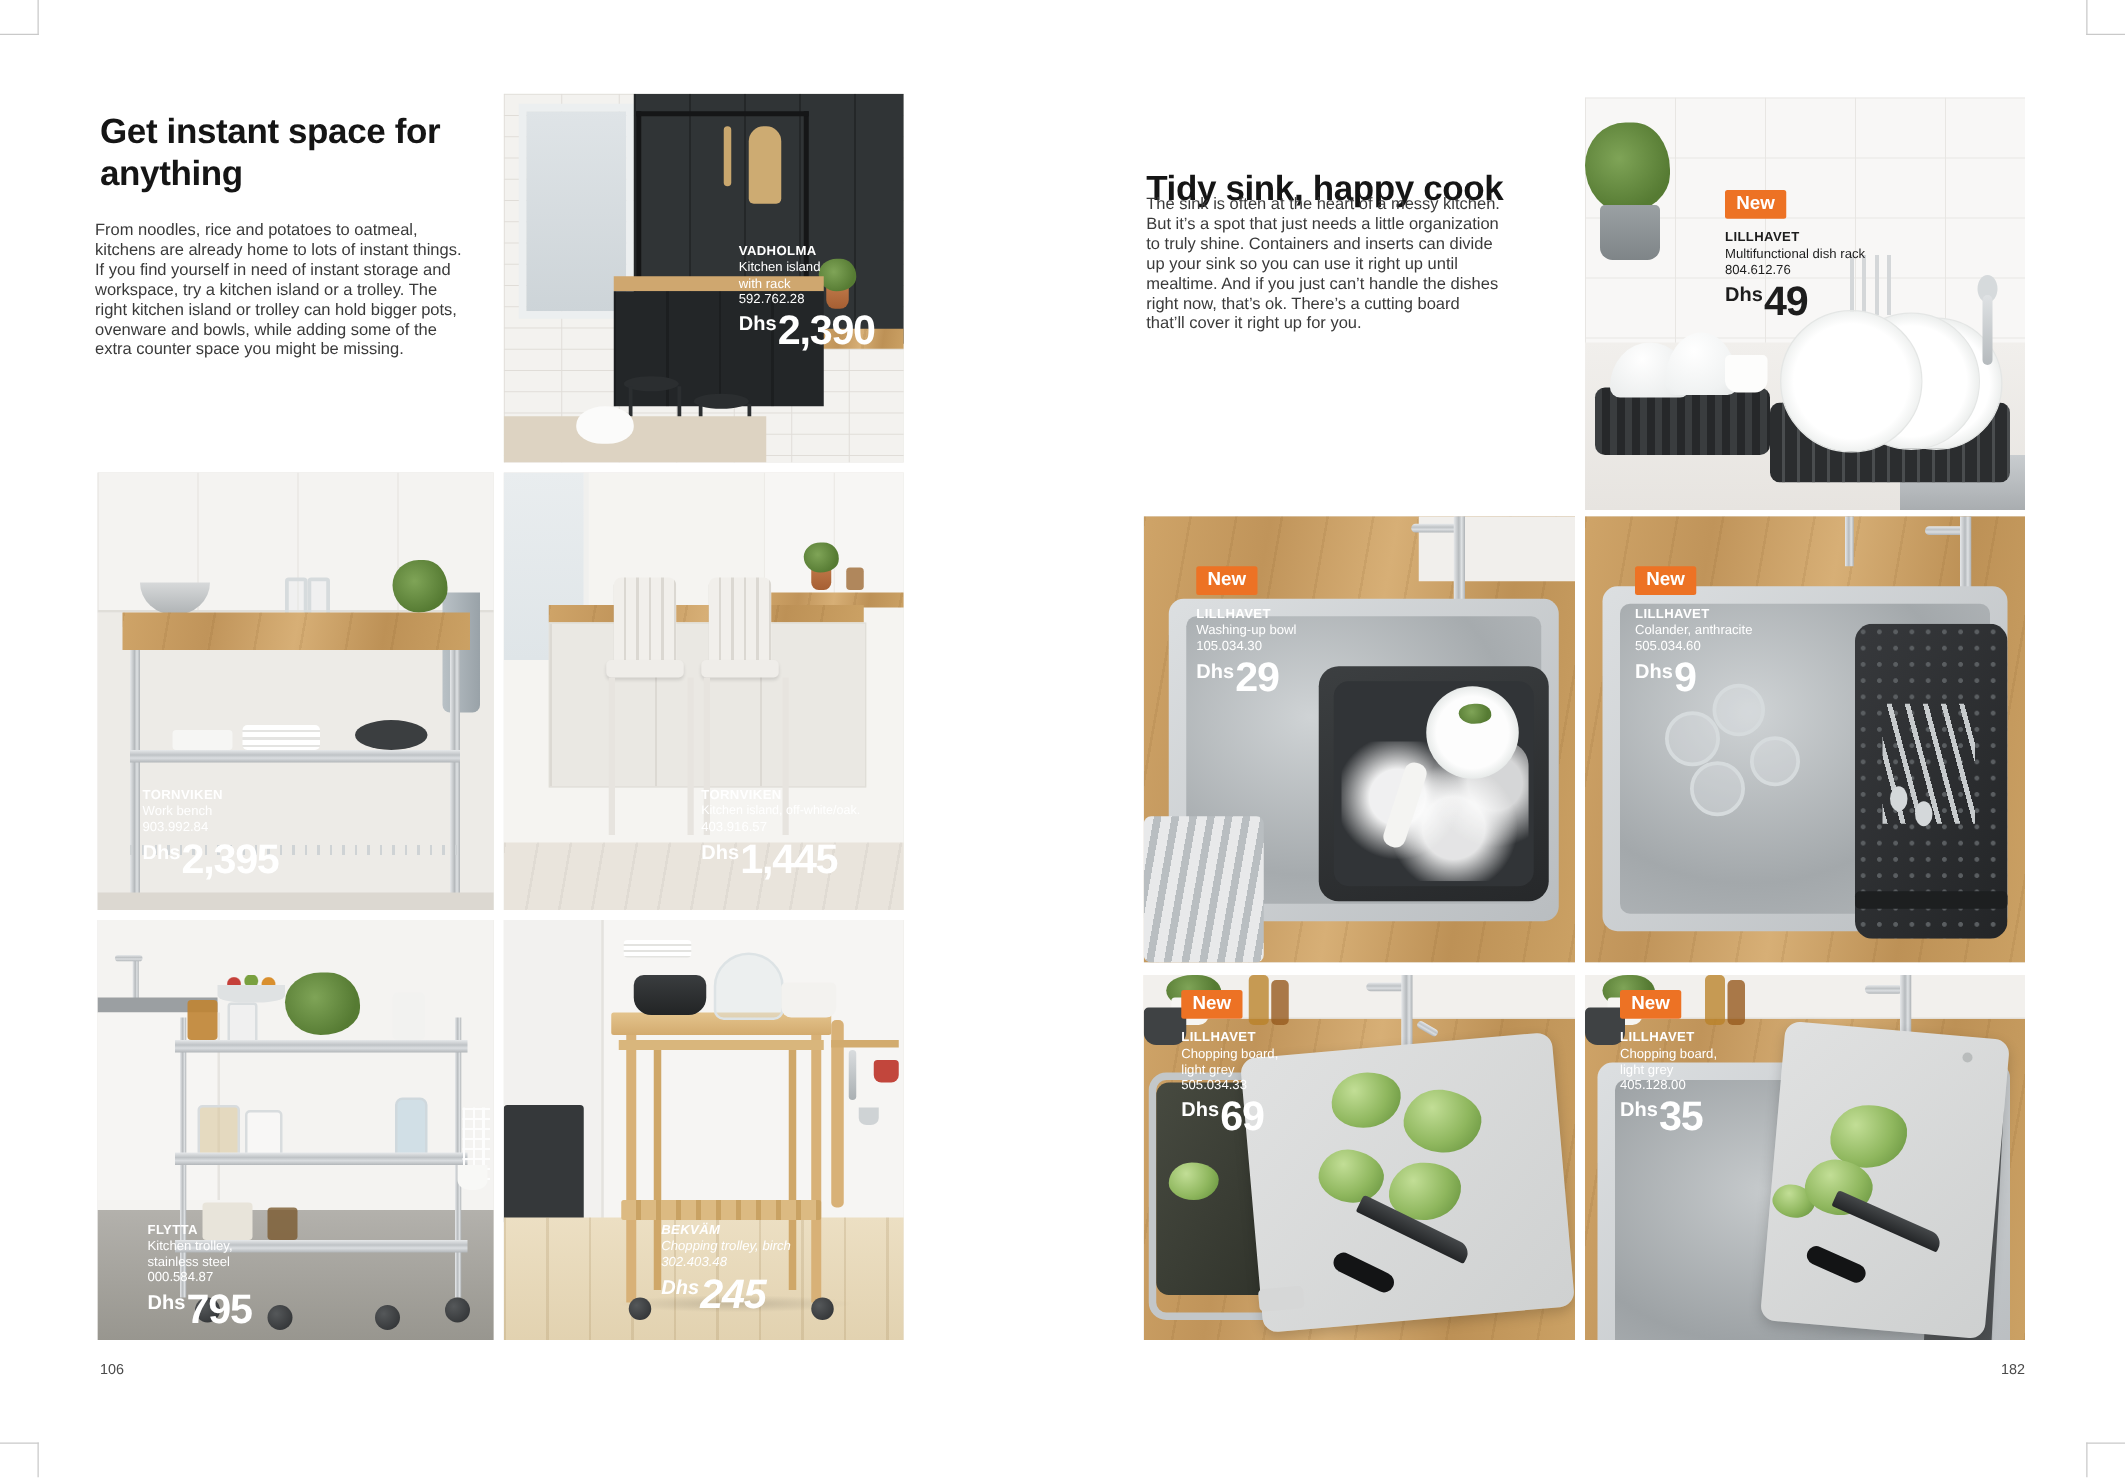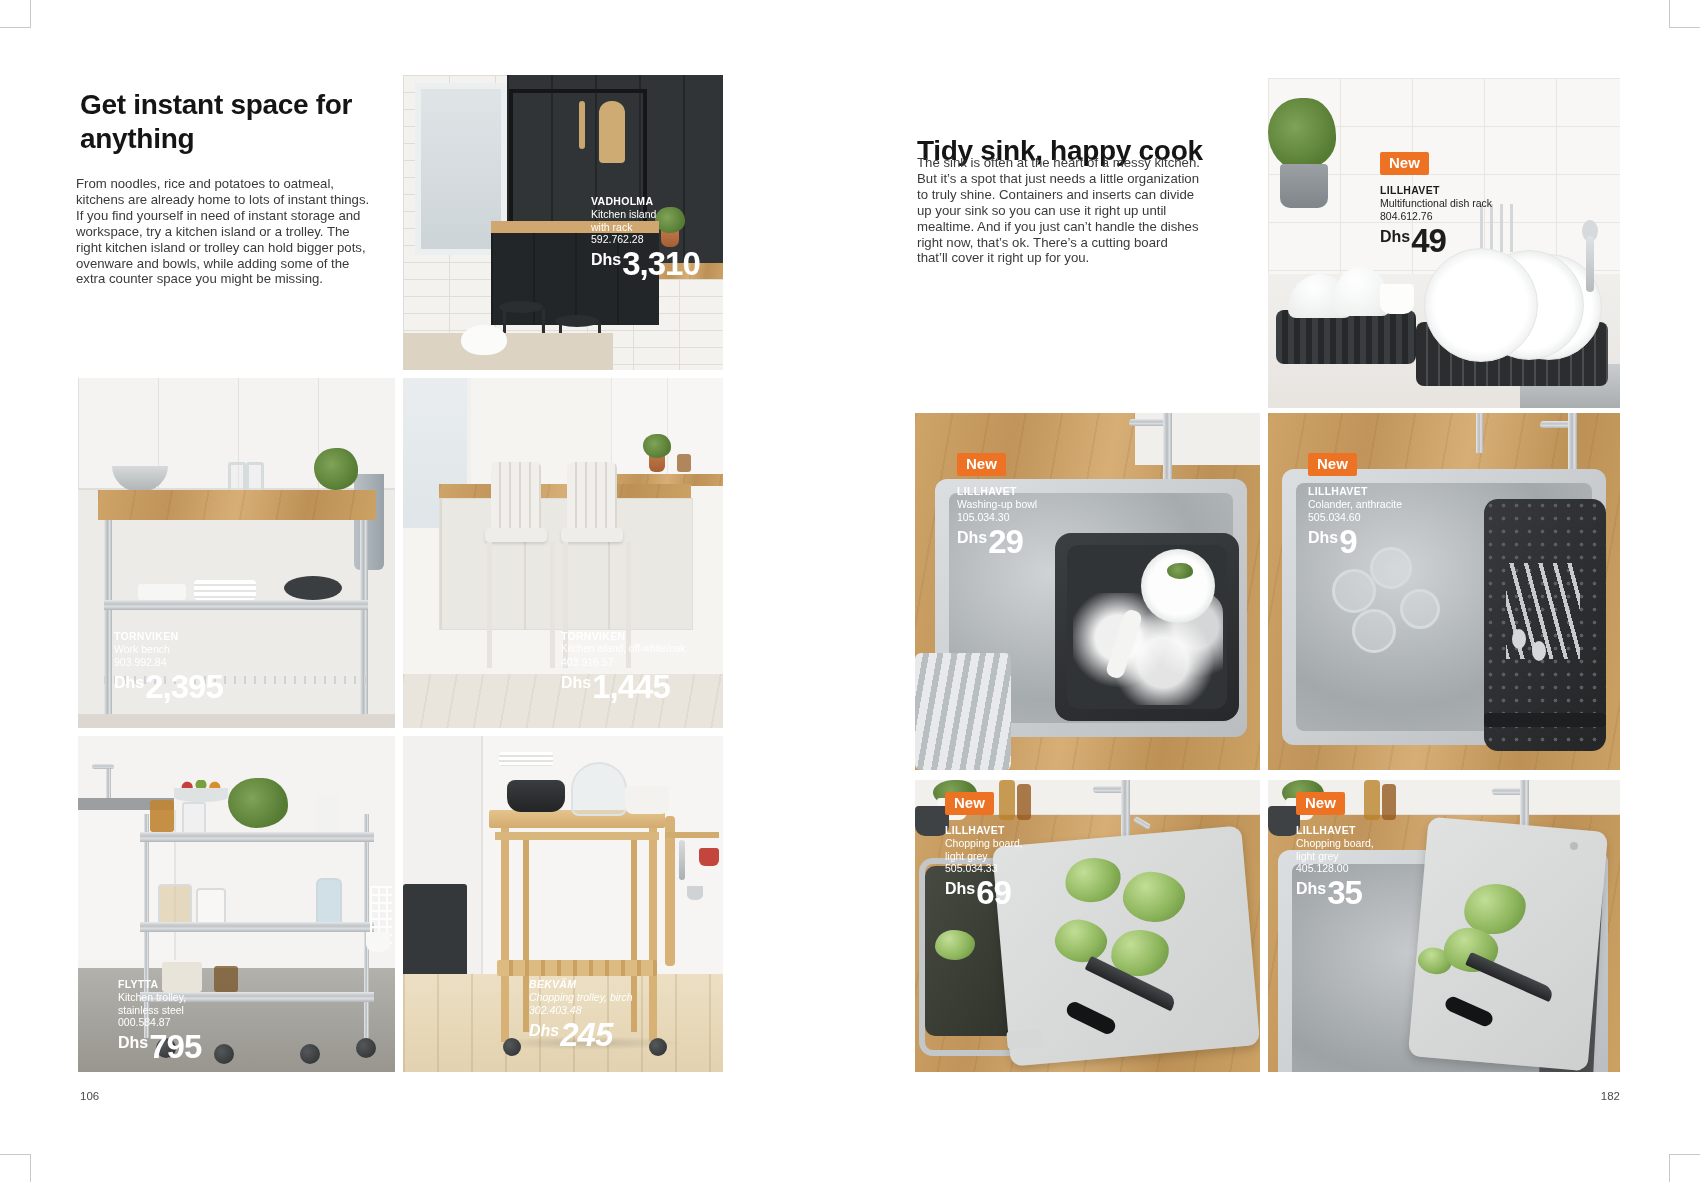--- a/index.html
+++ b/index.html
@@ -91,21 +91,21 @@
   <div class="d" style="left:156px;top:248px;width:36px;height:46px;border-left:3px solid #2b2e30;border-right:3px solid #2b2e30;"></div>
   <div class="d" style="left:0;top:258px;width:210px;height:37px;background:#ddd3c2;"></div>
   <div class="d" style="left:58px;top:250px;width:46px;height:30px;background:#fbfbfa;border-radius:50% 50% 45% 45%;"></div>
   <div class="label" style="left:188px;top:76px;margin-top:44px;">
     <div class="p-name">VADHOLMA</div>
     <div class="p-desc">Kitchen island
 with rack</div>
     <div class="p-art">592.762.28</div>
     <div class="p-price">
         <span class="p-cur">Dhs</span>
-        <span class="p-num">3,310</span>
+        <span class="p-num">2,390</span>
       </div>
   </div>
 </div>
 
 <div class="ph" style="left:78px;top:378px;width:317px;height:350px;">
   <div class="d" style="inset:0;background:#edebe7;"></div>
   <div class="d" style="left:0;top:0;width:317px;height:110px;background:linear-gradient(90deg,#e3e1dd 1px,transparent 1px) 0 0/80px 100%,#f4f3f1;border-bottom:2px solid #e0ded9;"></div>
   <div class="d" style="left:276px;top:96px;width:30px;height:96px;background:linear-gradient(90deg,#b9c1c6,#99a2a8);border-radius:0 0 6px 6px;"></div>
   <div class="d" style="left:34px;top:88px;width:56px;height:26px;background:linear-gradient(180deg,#d7d9da,#aeb2b4);border-radius:0 0 50% 50%/0 0 100% 100%;"></div>
   <div class="d glass" style="left:150px;top:84px;width:12px;height:26px;border-radius:3px;"></div>

